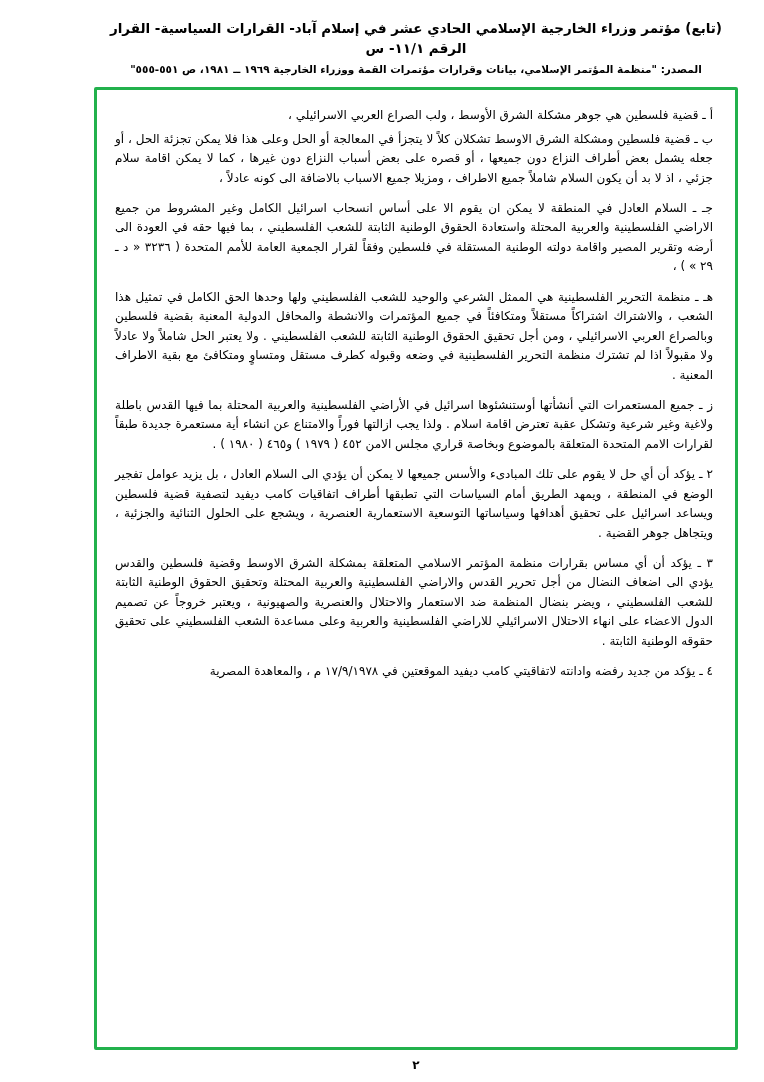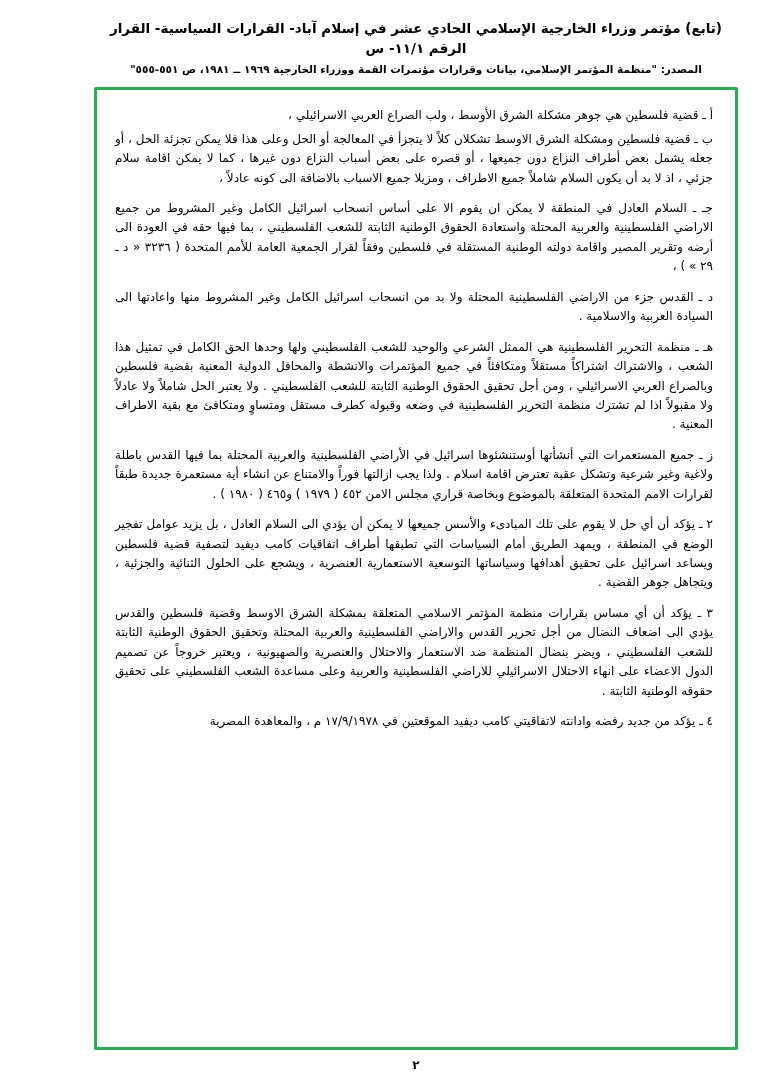--- a/index.html
+++ b/index.html
@@ -78,21 +78,20 @@
 
   <div class="doc-header">
     <div class="header-title">(تابع) مؤتمر وزراء الخارجية الإسلامي الحادي عشر في إسلام آباد- القرارات السياسية- القرار الرقم ١١/١- س</div>
     <div class="header-source">المصدر: "منظمة المؤتمر الإسلامي، بيانات وقرارات مؤتمرات القمة ووزراء الخارجية ١٩٦٩ ــ ١٩٨١، ص ٥٥١-٥٥٥"</div>
   </div>
 
   <div class="frame">
     <p class="para first">أ ـ قضية فلسطين هي جوهر مشكلة الشرق الأوسط ، ولب الصراع العربي الاسرائيلي ،</p>
     <p class="para">ب ـ قضية فلسطين ومشكلة الشرق الاوسط تشكلان كلاً لا يتجزأ في المعالجة أو الحل وعلى هذا فلا يمكن تجزئة الحل ، أو جعله يشمل بعض أطراف النزاع دون جميعها ، أو قصره على بعض أسباب النزاع دون غيرها ، كما لا يمكن اقامة سلام جزئي ، اذ لا بد أن يكون السلام شاملاً جميع الاطراف ، ومزيلا جميع الاسباب بالاضافة الى كونه عادلاً ،</p>
     <p class="para">جـ ـ السلام العادل في المنطقة لا يمكن ان يقوم الا على أساس انسحاب اسرائيل الكامل وغير المشروط من جميع الاراضي الفلسطينية والعربية المحتلة واستعادة الحقوق الوطنية الثابتة للشعب الفلسطيني ، بما فيها حقه في العودة الى أرضه وتقرير المصير واقامة دولته الوطنية المستقلة في فلسطين وفقاً لقرار الجمعية العامة للأمم المتحدة ( ٣٢٣٦ « د ـ ٢٩ » ) ،</p>
-    <p class="para">د ـ القدس جزء من الاراضي الفلسطينية المحتلة ولا بد من انسحاب اسرائيل الكامل وغير المشروط منها واعادتها الى السيادة العربية والاسلامية .</p>
     <p class="para">هـ ـ منظمة التحرير الفلسطينية هي الممثل الشرعي والوحيد للشعب الفلسطيني ولها وحدها الحق الكامل في تمثيل هذا الشعب ، والاشتراك اشتراكاً مستقلاً ومتكافئاً في جميع المؤتمرات والانشطة والمحافل الدولية المعنية بقضية فلسطين وبالصراع العربي الاسرائيلي ، ومن أجل تحقيق الحقوق الوطنية الثابتة للشعب الفلسطيني . ولا يعتبر الحل شاملاً ولا عادلاً ولا مقبولاً اذا لم تشترك منظمة التحرير الفلسطينية في وضعه وقبوله كطرف مستقل ومتساوٍ ومتكافئ مع بقية الاطراف المعنية .</p>
     <p class="para">ز ـ جميع المستعمرات التي أنشأتها أوستنشئوها اسرائيل في الأراضي الفلسطينية والعربية المحتلة بما فيها القدس باطلة ولاغية وغير شرعية وتشكل عقبة تعترض اقامة اسلام . ولذا يجب ازالتها فوراً والامتناع عن انشاء أية مستعمرة جديدة طبقاً لقرارات الامم المتحدة المتعلقة بالموضوع وبخاصة قراري مجلس الامن ٤٥٢ ( ١٩٧٩ ) و٤٦٥ ( ١٩٨٠ ) .</p>
     <p class="para">٢ ـ يؤكد أن أي حل لا يقوم على تلك المبادىء والأسس جميعها لا يمكن أن يؤدي الى السلام العادل ، بل يزيد عوامل تفجير الوضع في المنطقة ، ويمهد الطريق أمام السياسات التي تطبقها أطراف اتفاقيات كامب ديفيد لتصفية قضية فلسطين ويساعد اسرائيل على تحقيق أهدافها وسياساتها التوسعية الاستعمارية العنصرية ، ويشجع على الحلول الثنائية والجزئية ، ويتجاهل جوهر القضية .</p>
     <p class="para">٣ ـ يؤكد أن أي مساس بقرارات منظمة المؤتمر الاسلامي المتعلقة بمشكلة الشرق الاوسط وقضية فلسطين والقدس يؤدي الى اضعاف النضال من أجل تحرير القدس والاراضي الفلسطينية والعربية المحتلة وتحقيق الحقوق الوطنية الثابتة للشعب الفلسطيني ، ويضر بنضال المنظمة ضد الاستعمار والاحتلال والعنصرية والصهيونية ، ويعتبر خروجاً عن تصميم الدول الاعضاء على انهاء الاحتلال الاسرائيلي للاراضي الفلسطينية والعربية وعلى مساعدة الشعب الفلسطيني على تحقيق حقوقه الوطنية الثابتة .</p>
     <p class="para tight">٤ ـ يؤكد من جديد رفضه وادانته لاتفاقيتي كامب ديفيد الموقعتين في ١٧/٩/١٩٧٨ م ، والمعاهدة المصرية</p>
   </div>
 
   <div class="footer">٢</div>
 
 </div>

